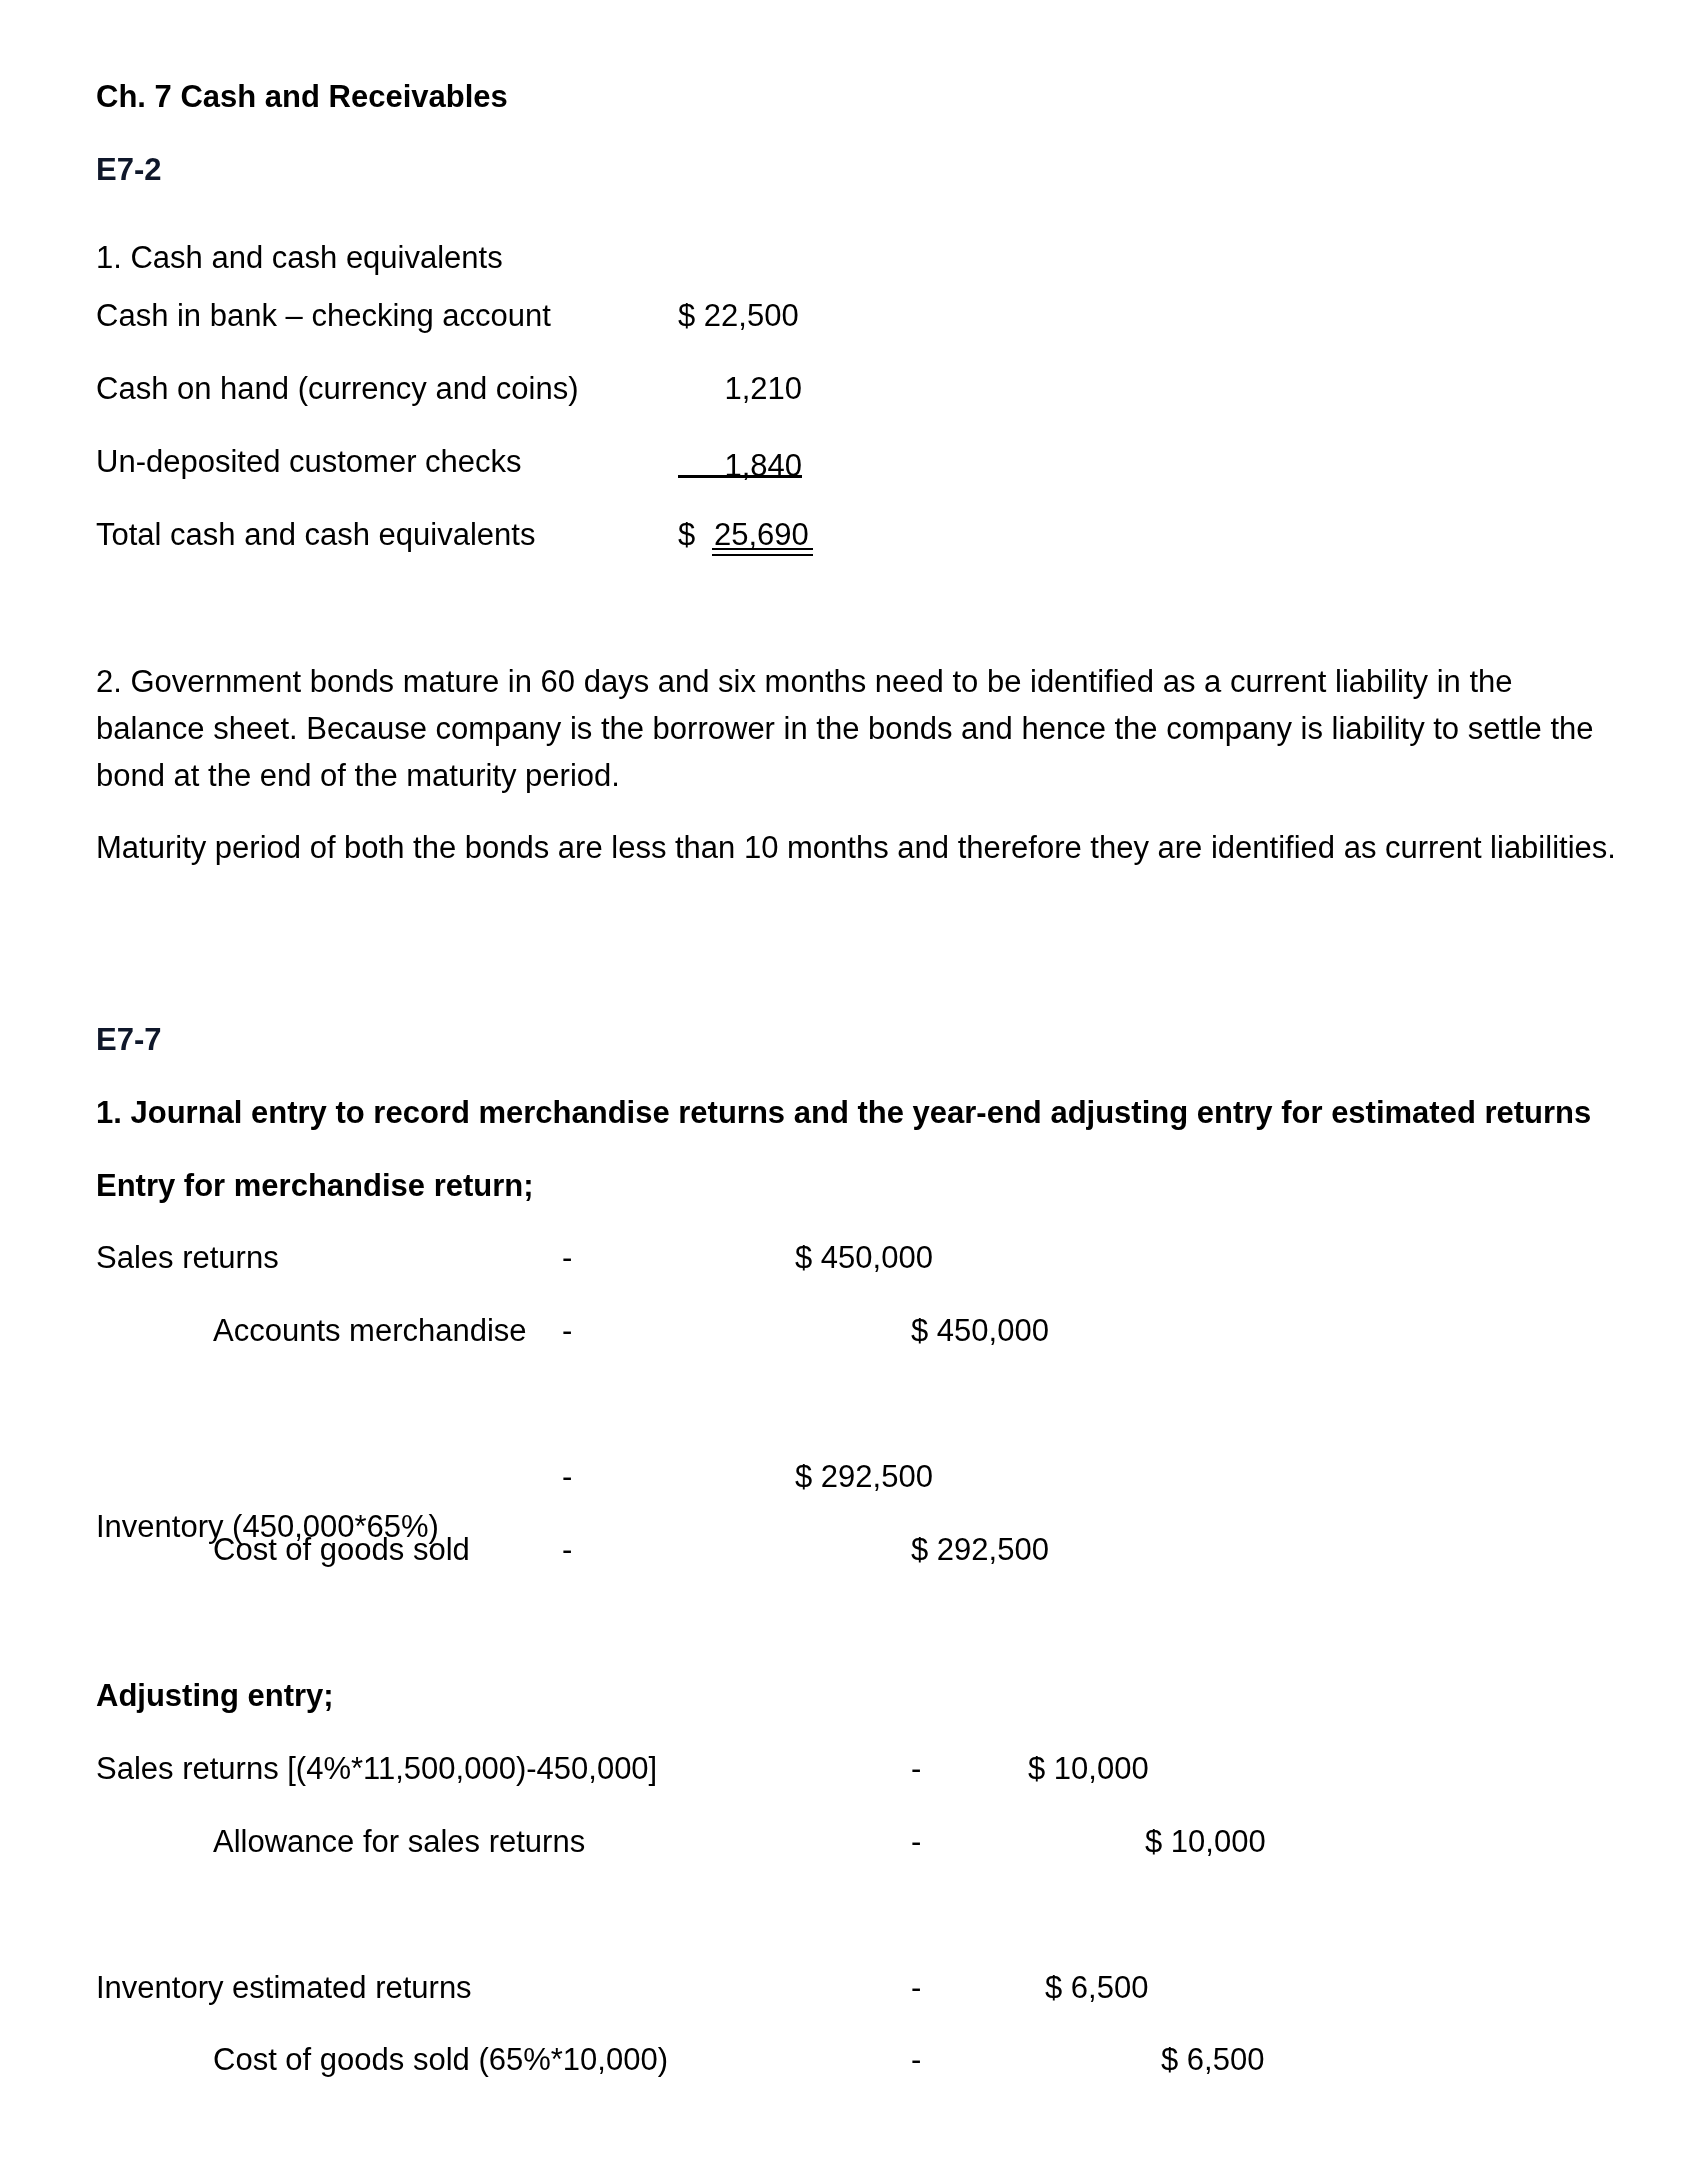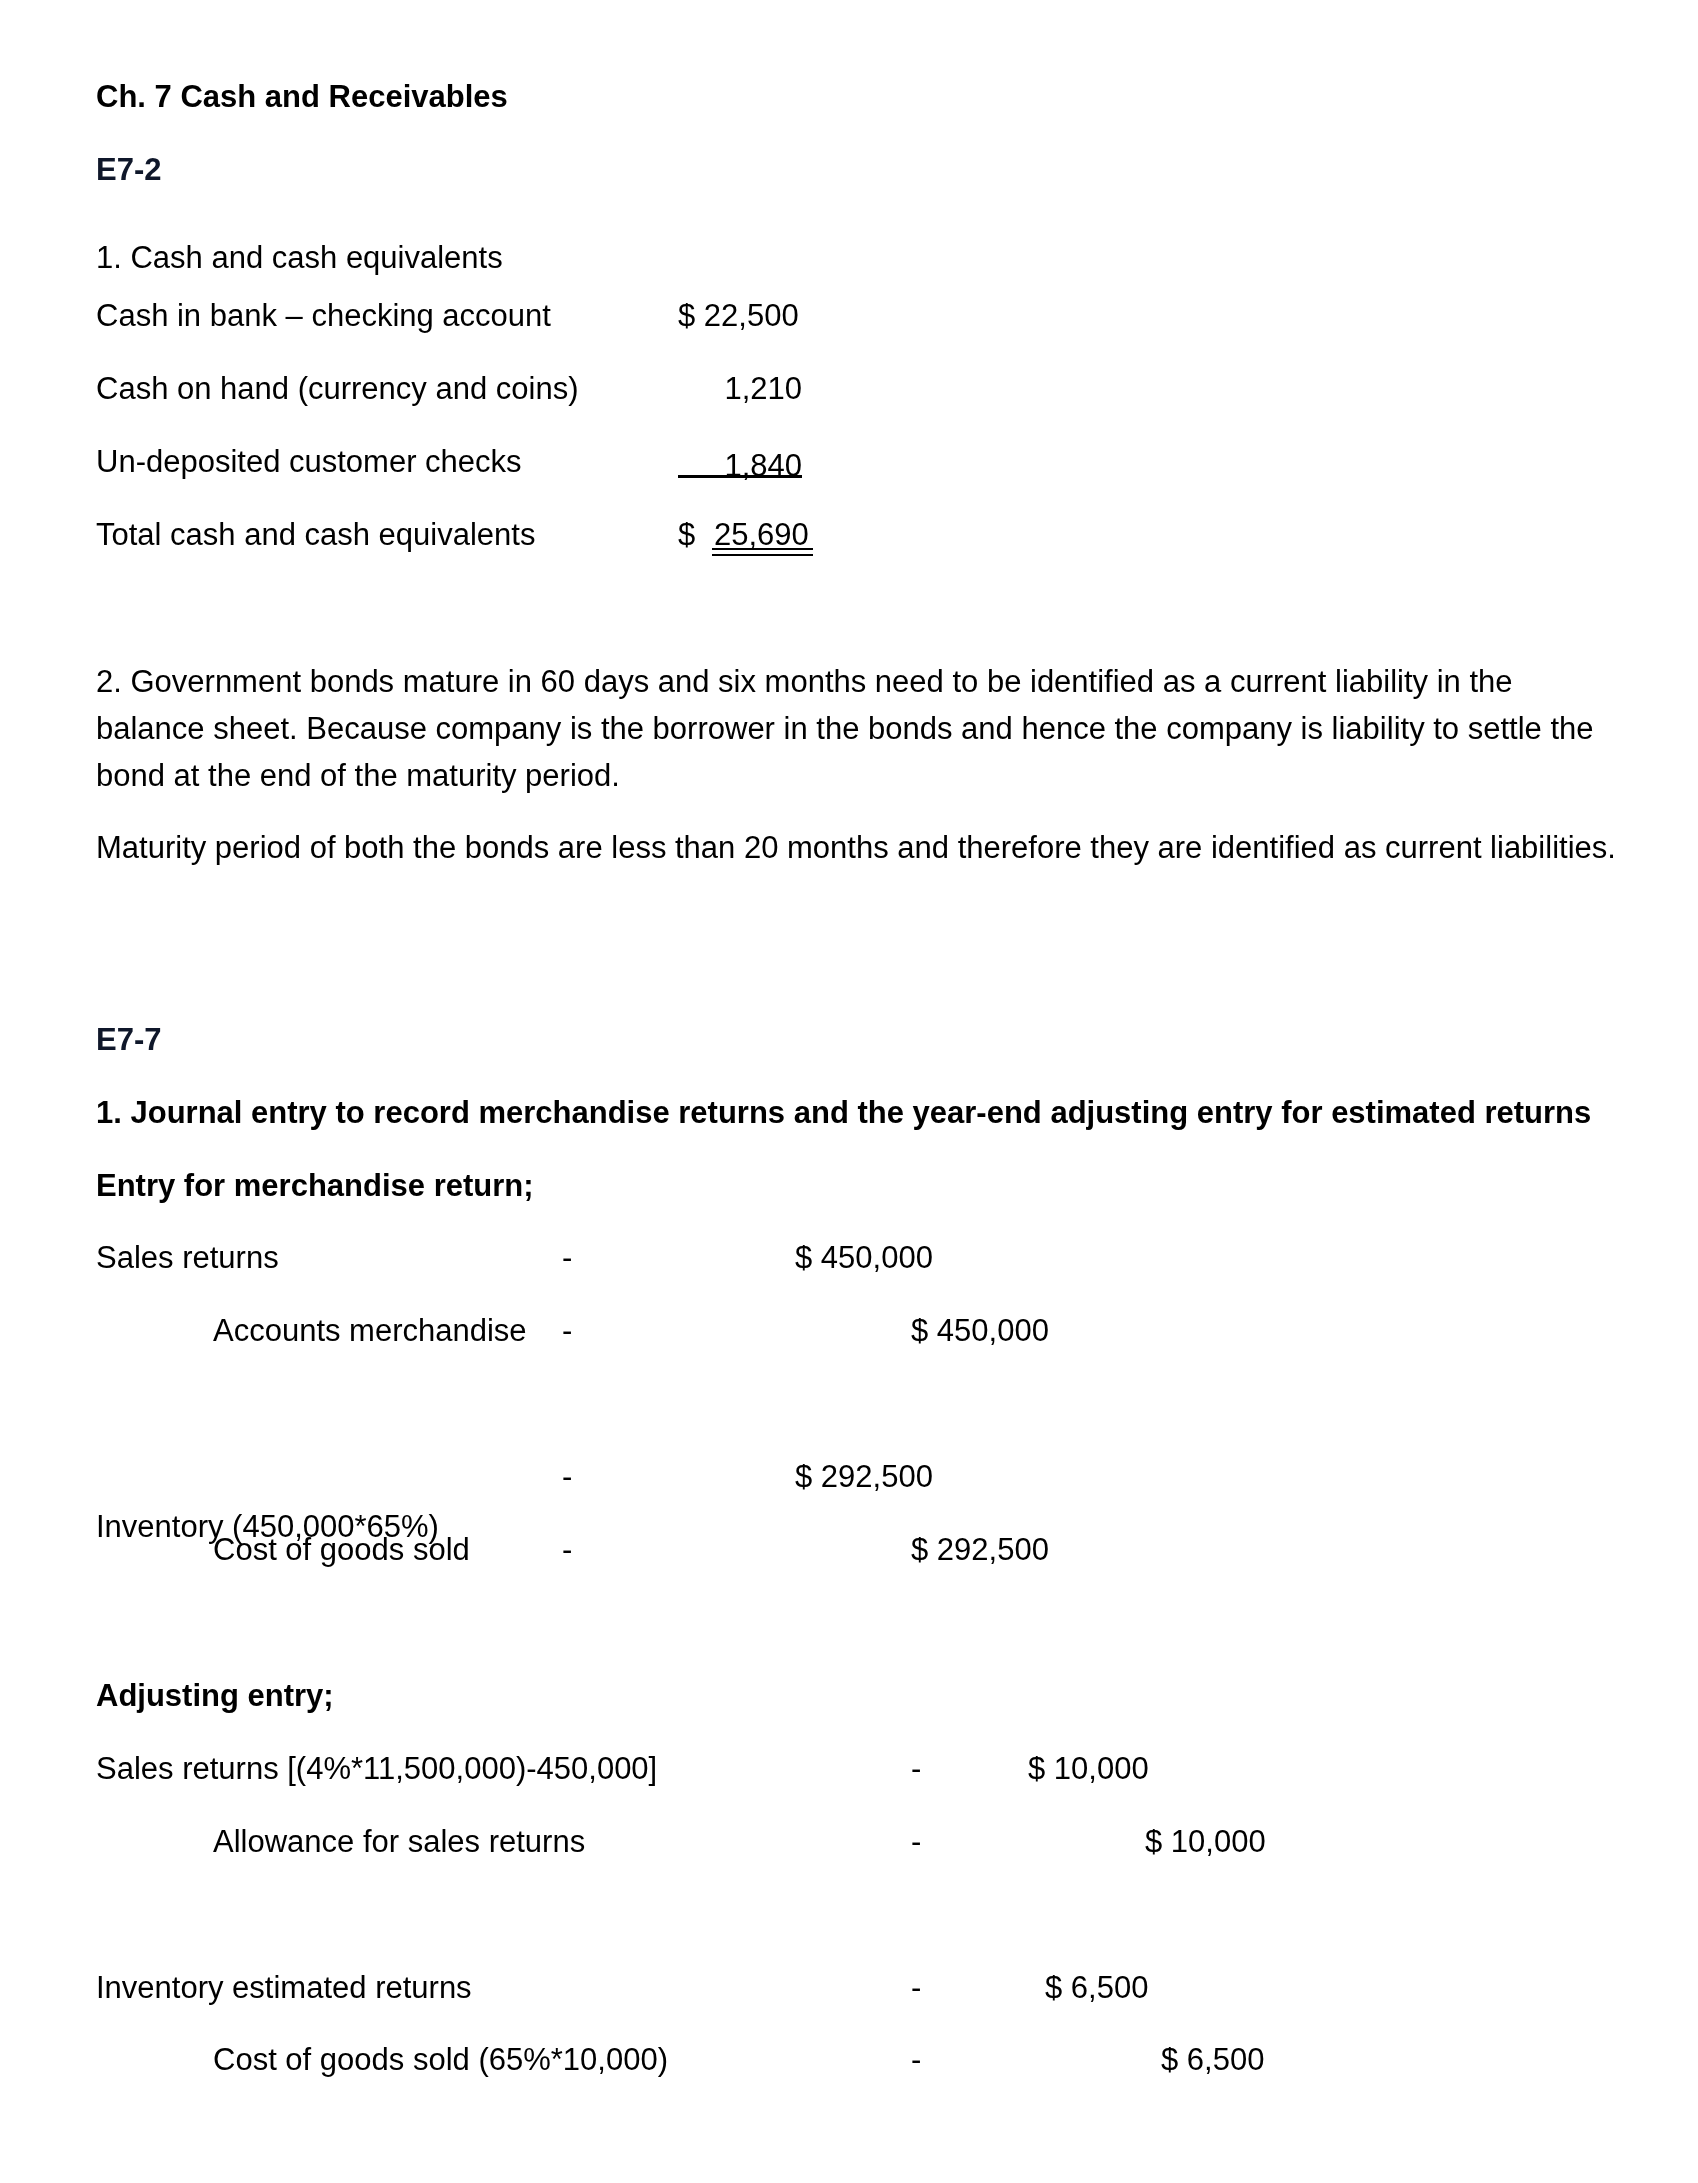--- a/index.html
+++ b/index.html
@@ -32,21 +32,21 @@
 <div class="t" style="left:96px; top:446px;">Un-deposited customer checks</div>
 <div class="t num" style="left:678px; top:424px; width:124px;margin-top:26px;">1,840</div>
 <div class="ul-single" style="left:678px; top:475px; width:124px;"></div>
 
 <div class="t" style="left:96px; top:519px;">Total cash and cash equivalents</div>
 <div class="t" style="left:678px; top:519px;">$</div>
 <div class="t" style="left:714px; top:519px;">25,690</div>
 <div class="ul-double" style="left:712px; top:548px; width:101px;"></div>
 
 <div class="para" style="top:658px;">2. Government bonds mature in 60 days and six months need to be identified as a current liability in the balance sheet. Because company is the borrower in the bonds and hence the company is liability to settle the bond at the end of the maturity period.</div>
-<div class="para" style="top:824px;">Maturity period of both the bonds are less than 20 months and therefore they are identified as current liabilities.</div>
+<div class="para" style="top:824px;">Maturity period of both the bonds are less than 10 months and therefore they are identified as current liabilities.</div>
 
 <div class="t red" style="left:96px; top:1024px;">E7-7</div>
 <div class="t b" style="left:96px; top:1097px;">1. Journal entry to record merchandise returns and the year-end adjusting entry for estimated returns</div>
 <div class="t b" style="left:96px; top:1170px;">Entry for merchandise return;</div>
 
 <div class="t" style="left:96px; top:1242px;">Sales returns</div>
 <div class="t" style="left:562px; top:1242px;">-</div>
 <div class="t" style="left:795px; top:1242px;">$ 450,000</div>
 
 <div class="t" style="left:213px; top:1315px;">Accounts merchandise</div>

